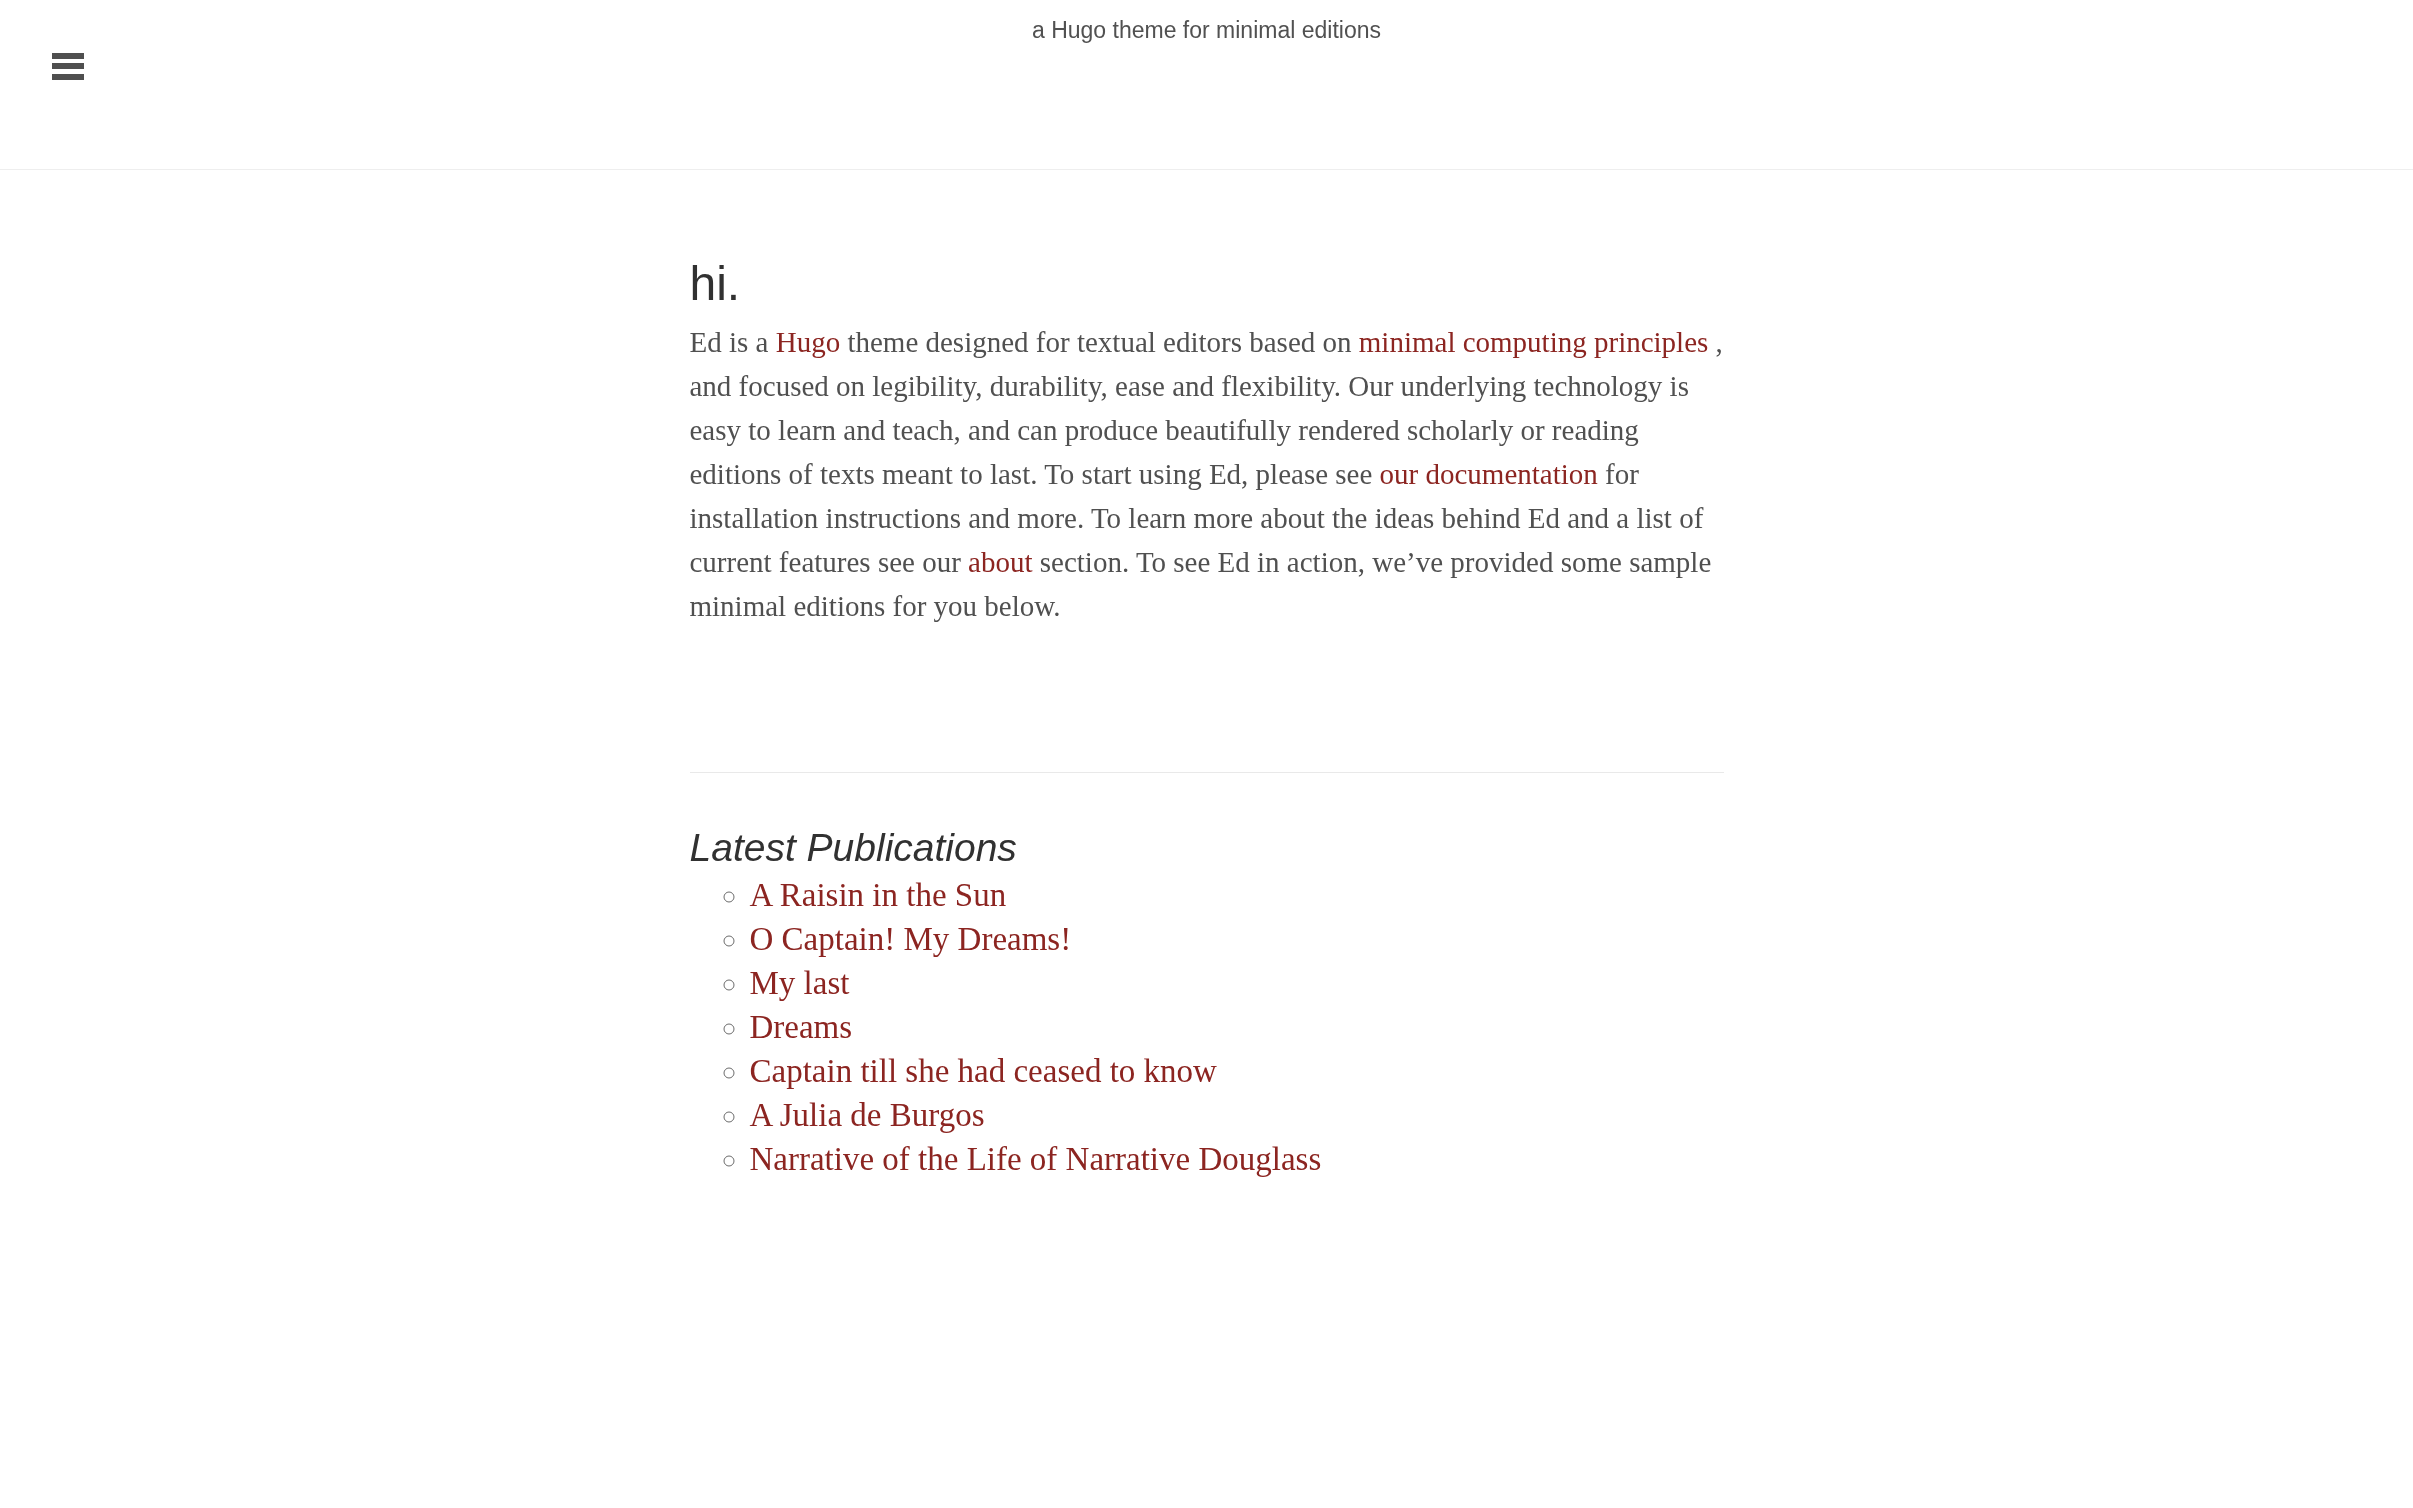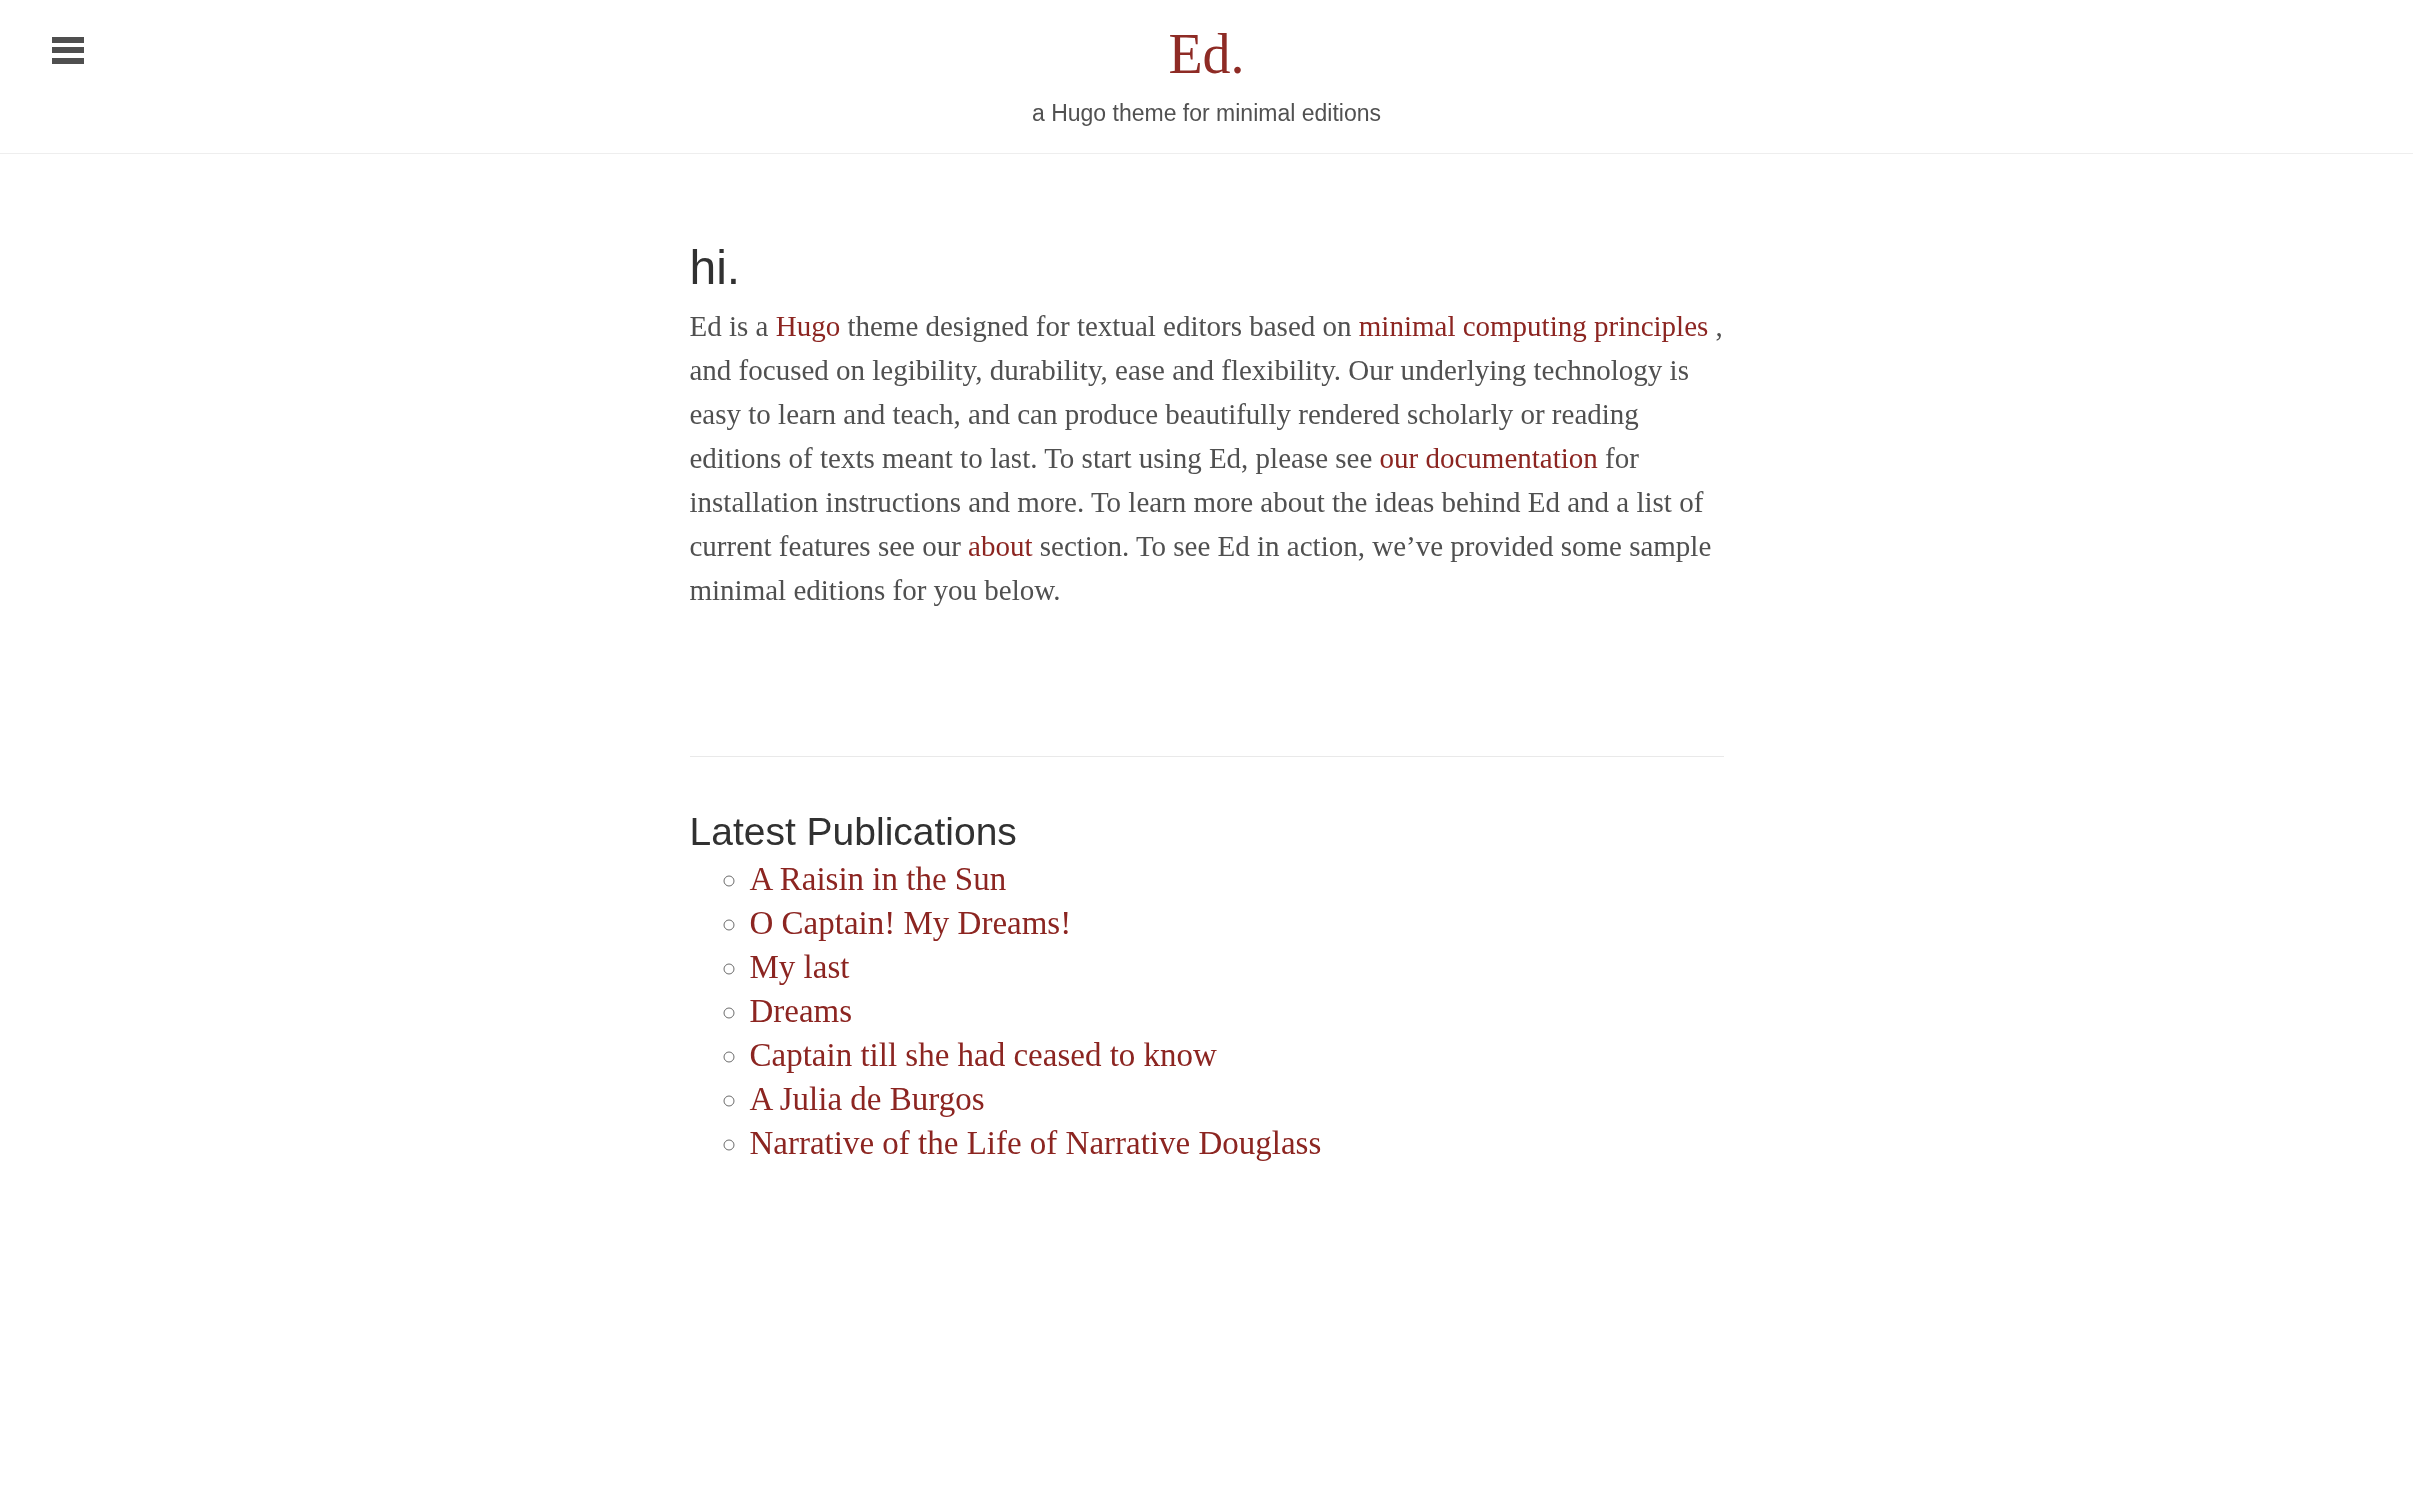--- a/index.html
+++ b/index.html
@@ -96,43 +96,41 @@
     border-top:1.4px solid var(--divider);
     margin:144px 0 0;
   }
   .pubs-heading{
     margin:51px 0 0;
     font-family:"Liberation Sans","DejaVu Sans",sans-serif;
     font-weight:400;
     font-size:39px;
     line-height:47px;
     color:var(--heading);
+    font-style:italic;
   }
   .pubs-list{
     margin:2.2px 0 0;
     padding-left:60px;
     list-style-type:circle;
     font-size:33px;
     line-height:44px;
     color:var(--tagline);
   }
   .pubs-list li::marker{color:#6b6b6b;}
 </style>
 </head>
 <body>
 
 <header class="masthead">
   <button class="menu-toggle">
     <span class="bar"></span>
     <span class="bar"></span>
     <span class="bar"></span>
   </button>
-  <h1 class="site-title">
-    <a>Ed.</a>
-  </h1>
   <p class="site-tagline">a Hugo theme for minimal editions</p>
 </header>
 
 <main class="container">
   <h2 class="page-heading">hi.</h2>
   <p class="intro"><span>Ed is a </span><a class="text-link" href="#">Hugo</a><span> theme designed for textual editors based on </span><a class="text-link" href="#">minimal computing principles</a><span> , and focused on legibility, durability, ease and flexibility. Our underlying technology is easy to learn and teach, and can produce beautifully rendered scholarly or reading editions of texts meant to last. To start using Ed, please see </span><a class="text-link" href="#">our documentation</a><span> for installation instructions and more. To learn more about the ideas behind Ed and a list of current features see our </span><a class="text-link" href="#">about</a><span> section. To see Ed in action, we’ve provided some sample minimal editions for you below.</span></p>
   <hr class="section-divider">
   <h3 class="pubs-heading">Latest Publications</h3>
   <ul class="pubs-list">
       <li><a class="text-link" href="#">A Raisin in the Sun</a></li>

